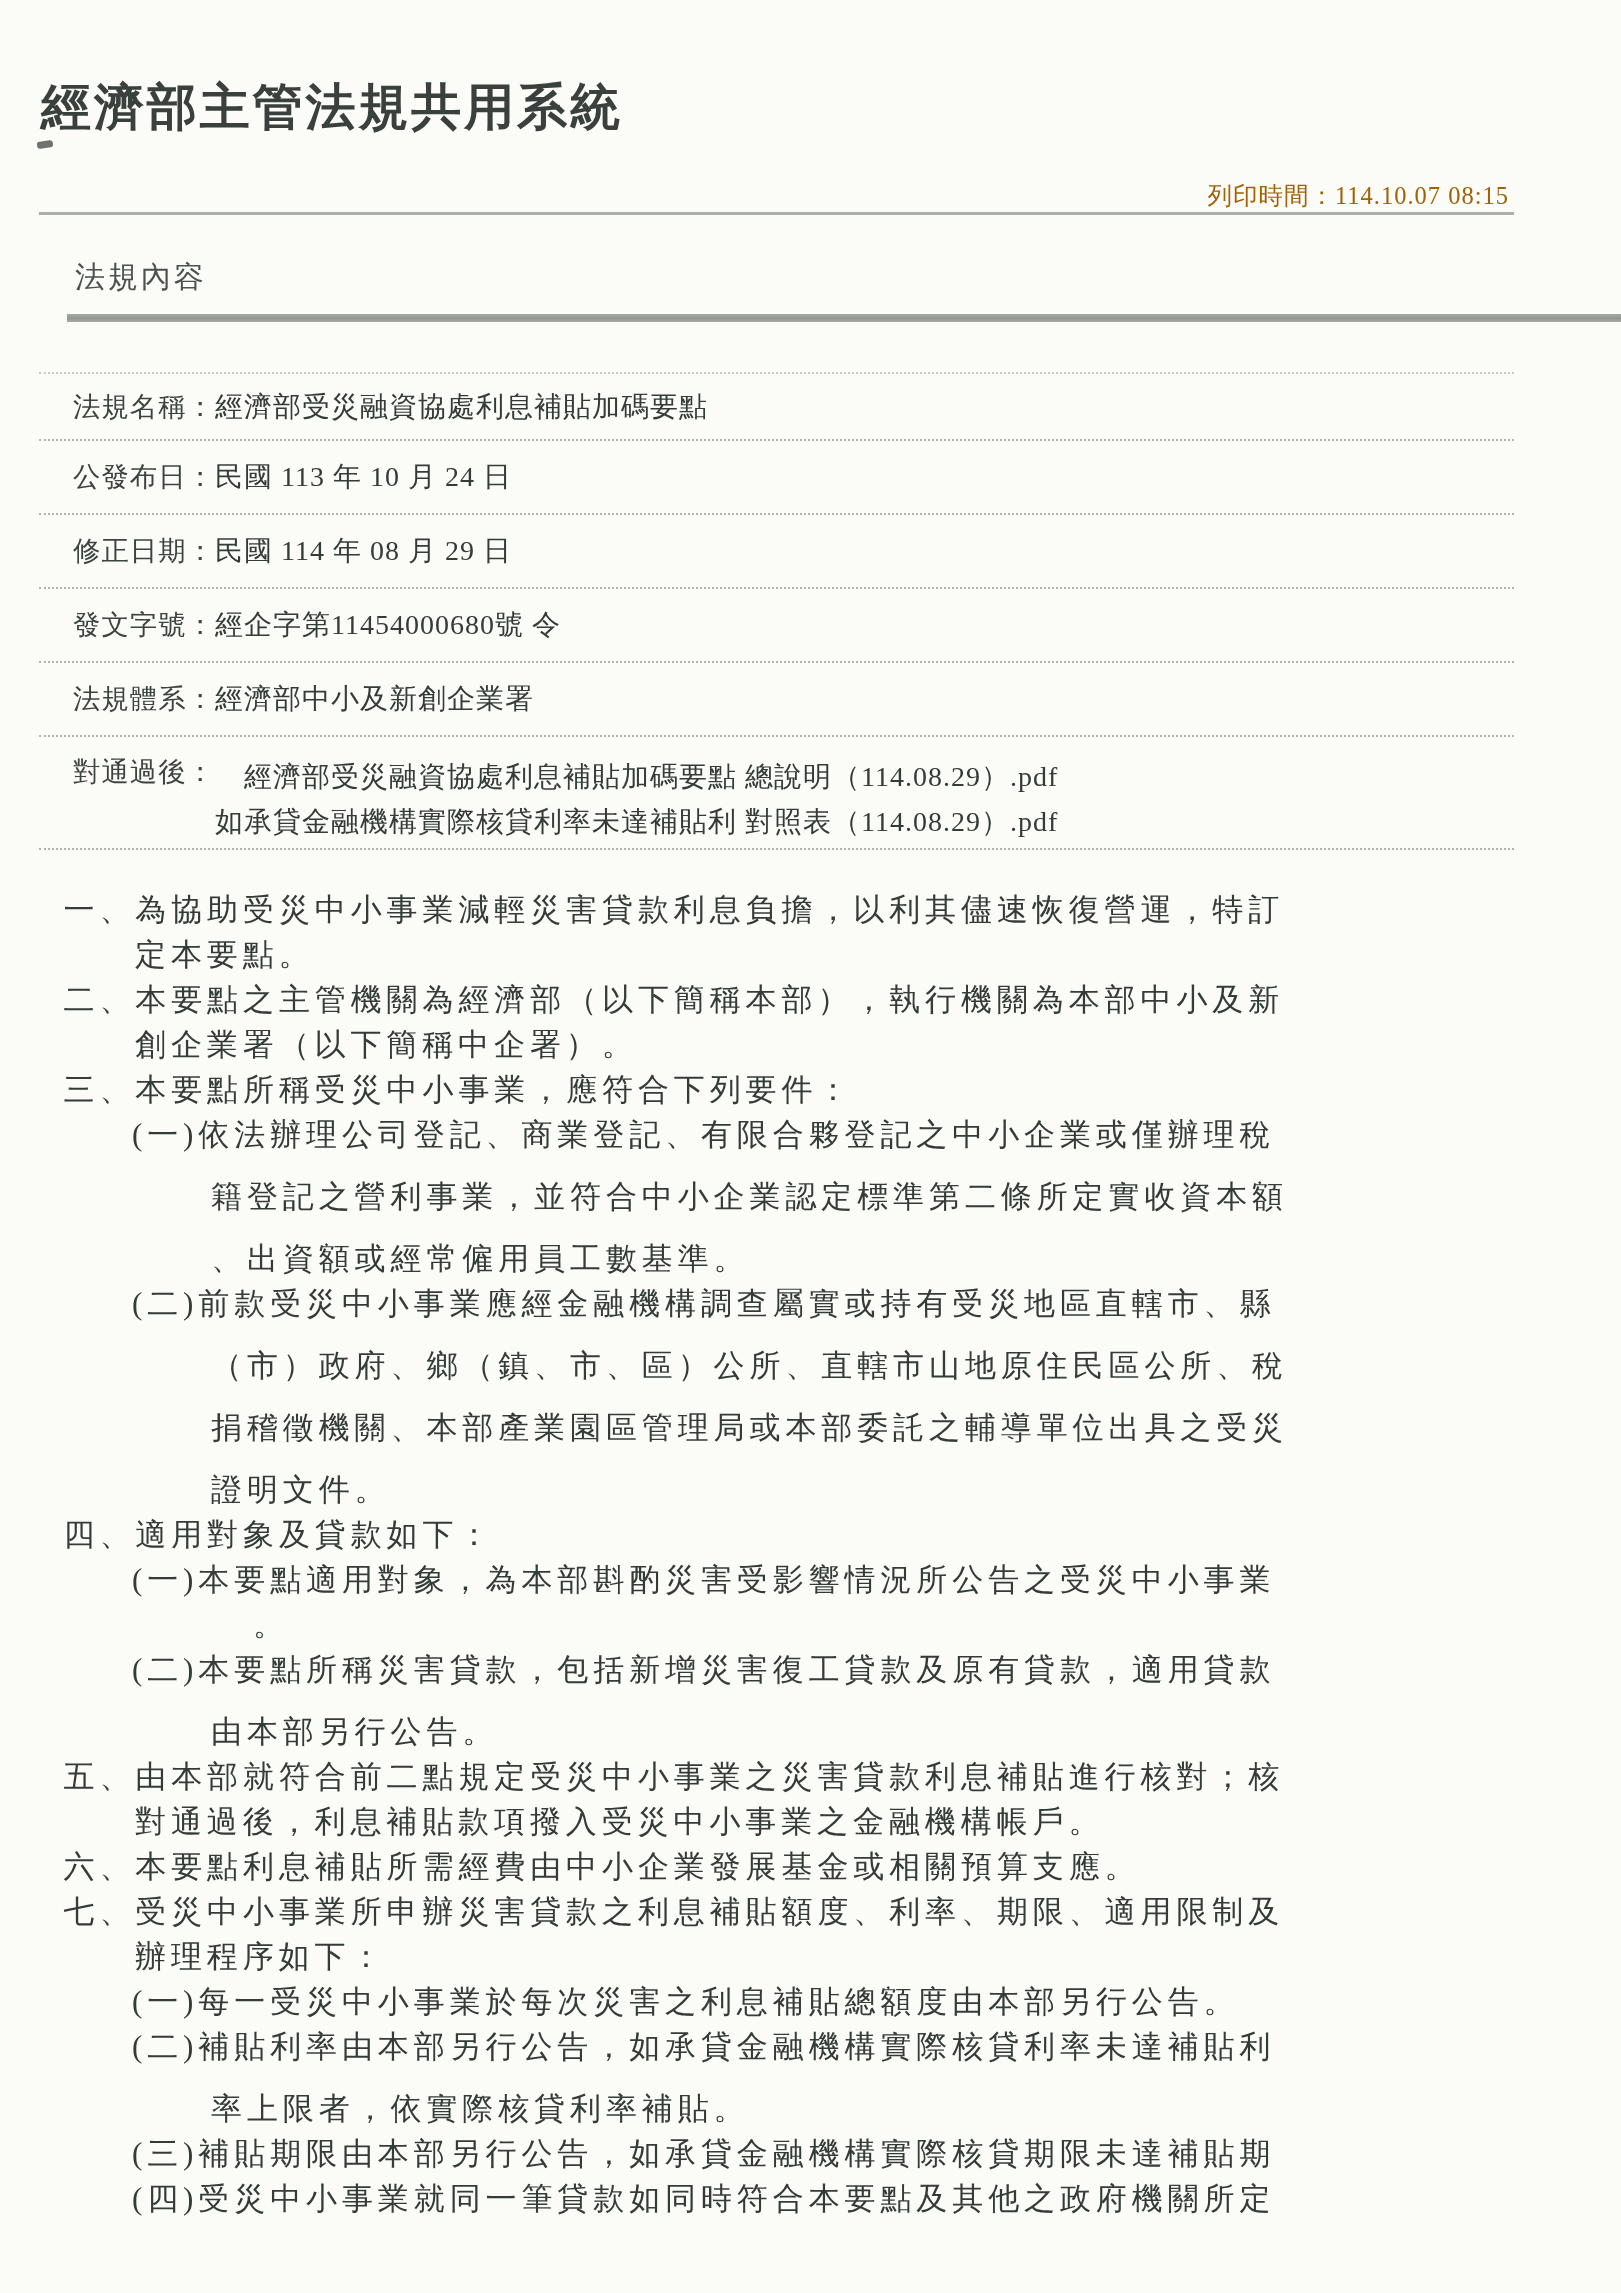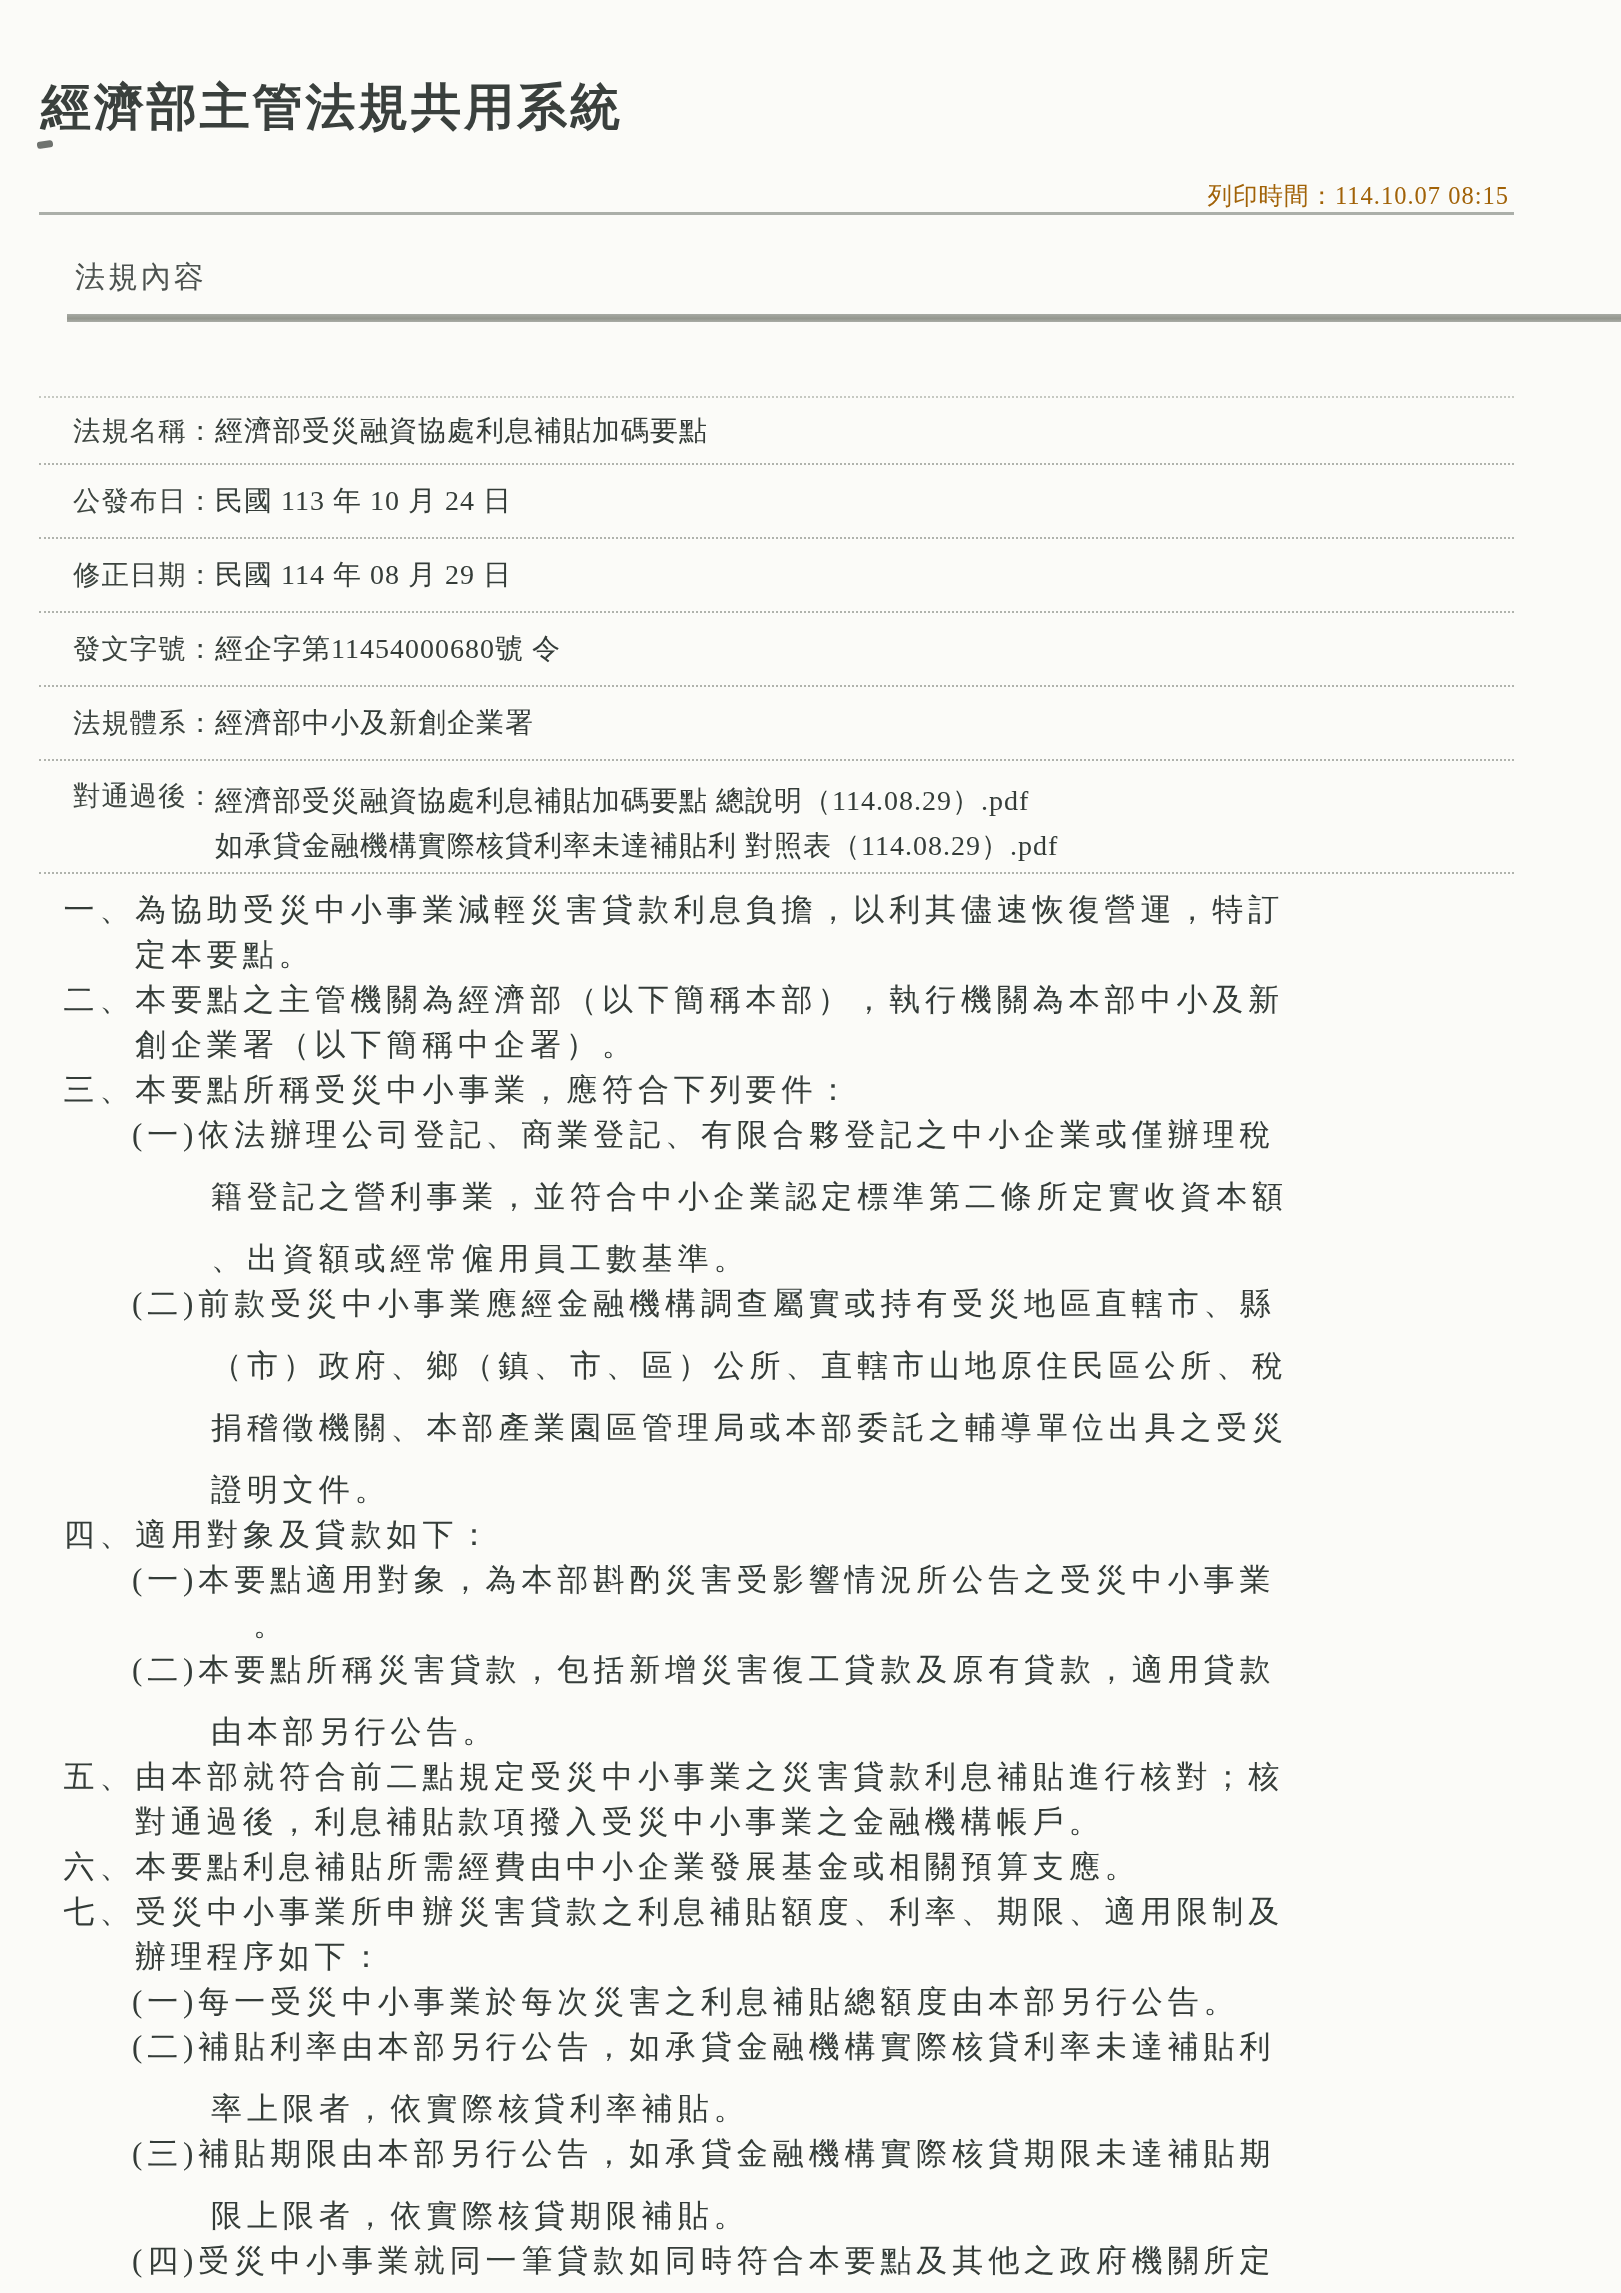--- a/index.html
+++ b/index.html
@@ -35,22 +35,23 @@
     position:absolute;left:41px;top:257px;
     font-size:30px;letter-spacing:2.9px;color:#4c524f;white-space:nowrap;margin-left:34px;
   }
   .divider-bar{
     position:absolute;left:67px;top:314px;right:0;height:7.8px;
     background:linear-gradient(180deg,#a7aaa4 0%,#94978f 55%,#a9aca6 100%);
   }
 
   
   .meta{
-    position:absolute;left:39px;top:396px;width:1475px;
+    position:absolute;left:39px;top:372px;width:1475px;
     border-top:2px dotted #c6c9c2;
+    text-align:right;
   }
   .meta-row{
     box-sizing:border-box;display:flex;align-items:center;
     height:74px;padding-left:34px;
     border-bottom:2px dotted #b0b3ad;
     font-size:28px;
   }
   .meta-row.first{height:67px;}
   .meta-row.tall{height:113px;align-items:flex-start;padding-top:16.7px;}
   .meta-label{
@@ -135,18 +136,17 @@
     <div class="bl l1c">由本部另行公告。</div>
     <div class="bl l0">五、由本部就符合前二點規定受災中小事業之災害貸款利息補貼進行核對；核</div>
     <div class="bl l0c">對通過後，利息補貼款項撥入受災中小事業之金融機構帳戶。</div>
     <div class="bl l0">六、本要點利息補貼所需經費由中小企業發展基金或相關預算支應。</div>
     <div class="bl l0">七、受災中小事業所申辦災害貸款之利息補貼額度、利率、期限、適用限制及</div>
     <div class="bl l0c">辦理程序如下：</div>
     <div class="bl l1">(一)每一受災中小事業於每次災害之利息補貼總額度由本部另行公告。</div>
     <div class="bl l1">(二)補貼利率由本部另行公告，如承貸金融機構實際核貸利率未達補貼利</div>
     <div class="bl l1c">率上限者，依實際核貸利率補貼。</div>
     <div class="bl l1">(三)補貼期限由本部另行公告，如承貸金融機構實際核貸期限未達補貼期</div>
-    <div class="bl l1c">限上限者，依實際核貸期限補貼。</div>
     <div class="bl l1">(四)受災中小事業就同一筆貸款如同時符合本要點及其他之政府機關所定</div>
   </div>
 
 </div>
 
 
 </body></html>

